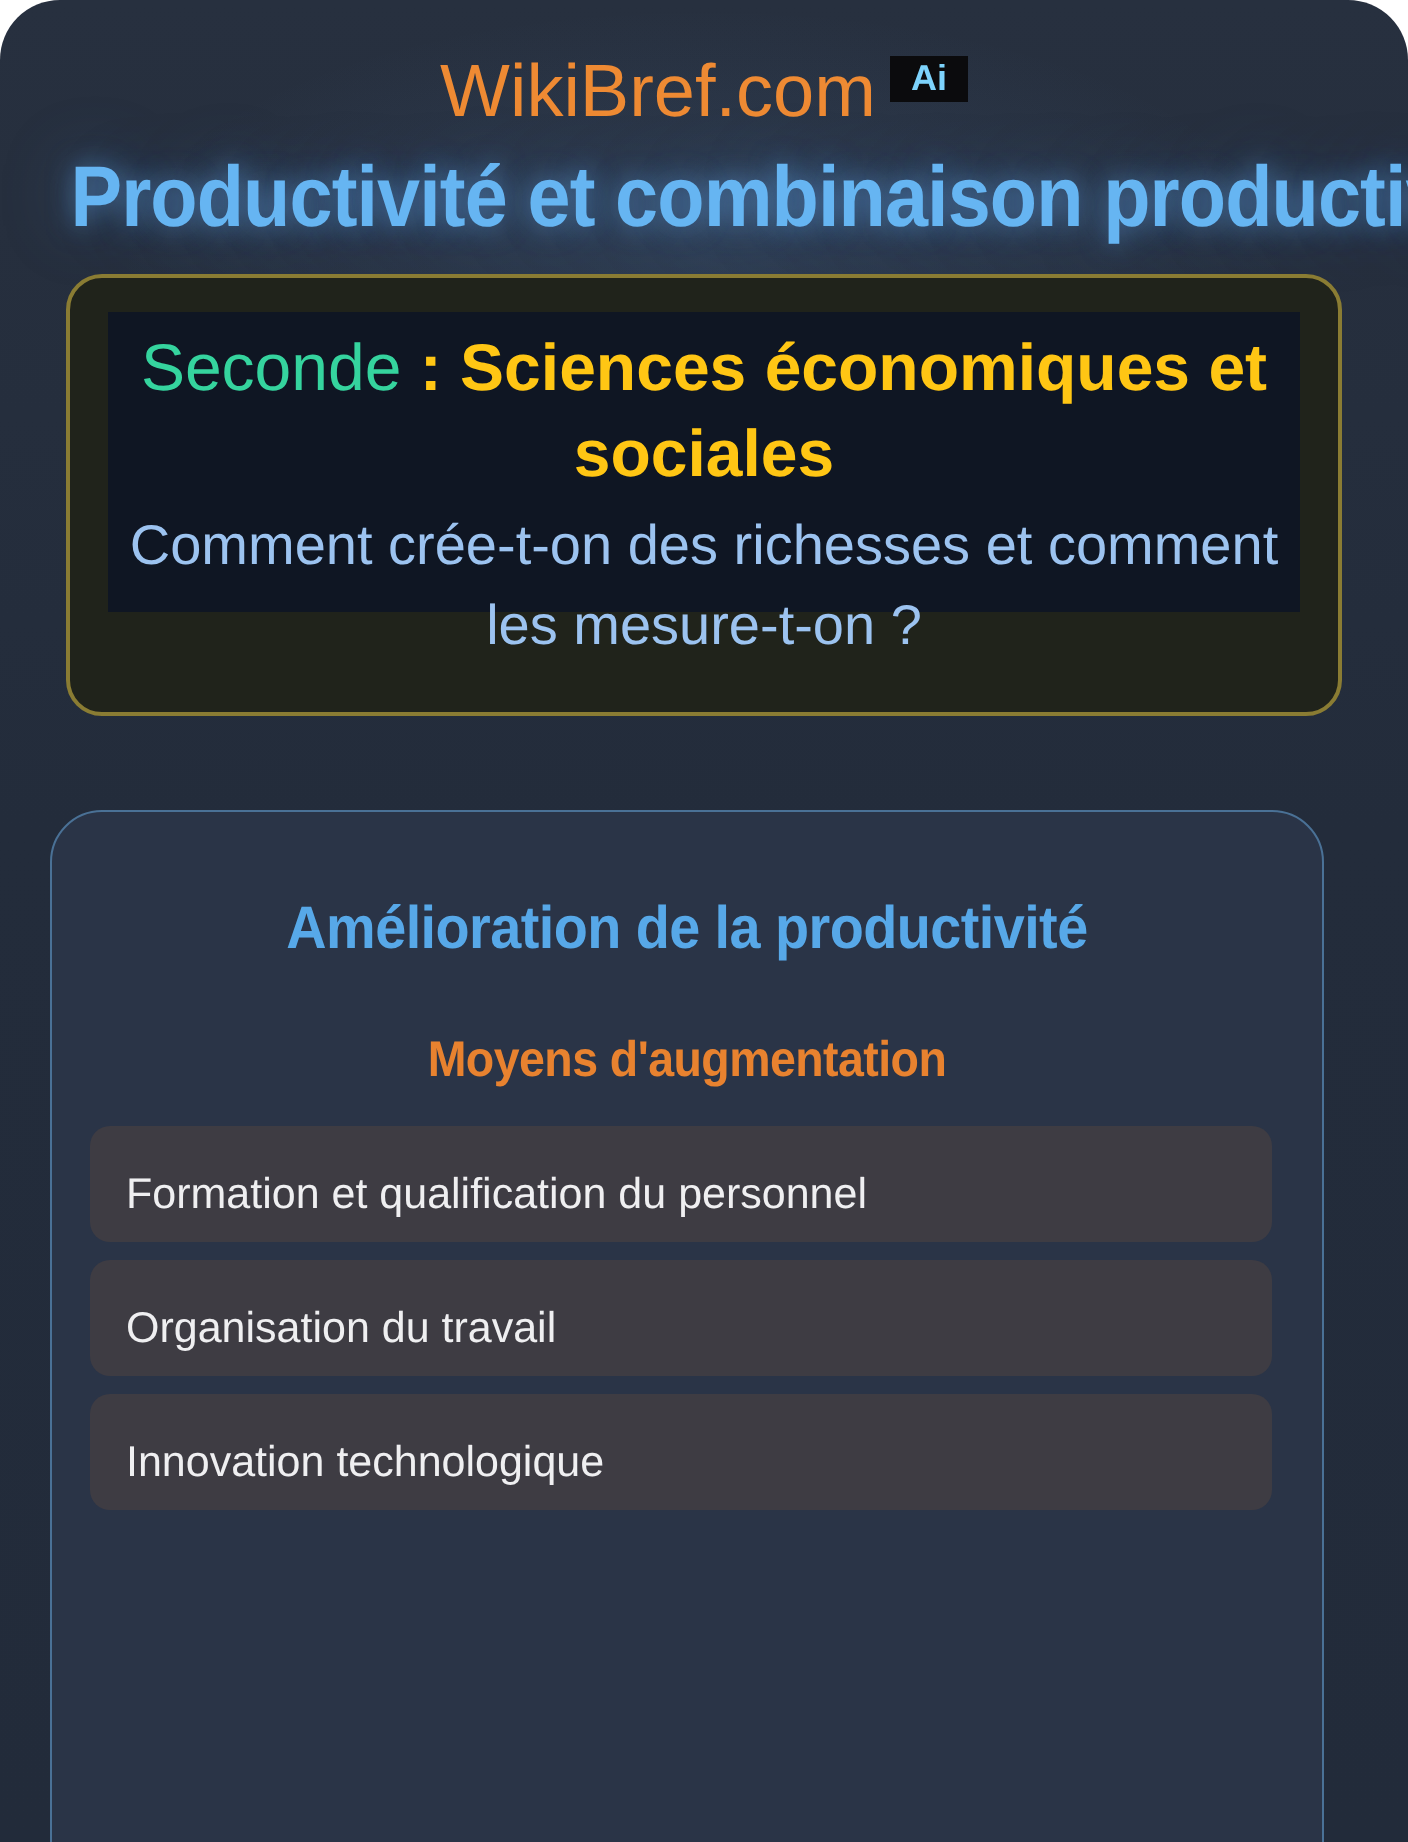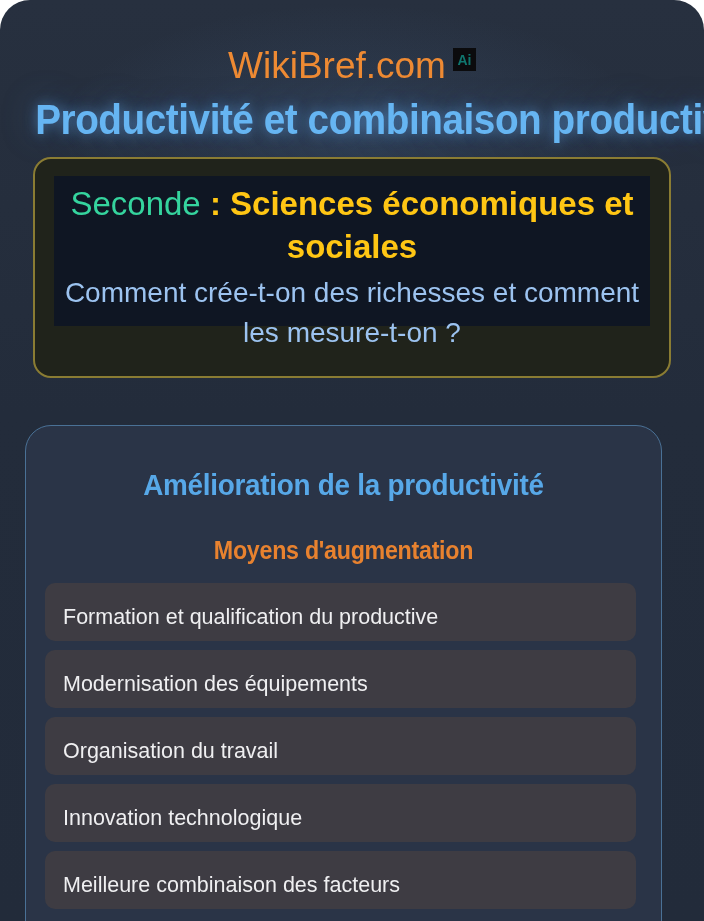--- a/index.html
+++ b/index.html
@@ -5,24 +5,24 @@
   html,body{margin:0;padding:0;background:#ffffff;}
   body{width:704px;height:921px;overflow:hidden;font-family:"Liberation Sans",sans-serif;}
   .page{
     position:relative;width:704px;height:921px;box-sizing:border-box;
     border-radius:30px 30px 0 0;overflow:hidden;
     background:
       radial-gradient(ellipse 420px 180px at 50% 130px, rgba(110,165,230,0.12), rgba(110,165,230,0) 70%),
       linear-gradient(180deg,#27303F 0%,#232C3B 45%,#222B3A 100%);
   }
   
-  .site-row{display:flex;justify-content:center;align-items:flex-start;padding-top:46px;}
+  .site-row{display:flex;justify-content:center;align-items:flex-start;padding-top:26px;}
   .site-name{font-size:37px;color:#EE8A33;line-height:1.1;}
   .ai-badge{display:inline-flex;align-items:center;justify-content:center;
-    width:23px;height:23px;background:#0B0B0D;color:#0f766e;font-size:14px;font-weight:700;
+    width:39px;height:23px;background:#0B0B0D;color:#7dd3fc;font-size:18px;font-weight:700;
     margin-left:7px;margin-top:2px;}
   .main-title{
     margin:8px 0 0;text-align:center;white-space:nowrap;
     font-size:43px;font-weight:700;letter-spacing:-0.5px;color:#66B5F2;
     transform:scaleX(0.9);transform-origin:50% 50%;
     text-shadow:0 0 14px rgba(100,170,240,0.55),0 0 38px rgba(100,170,240,0.35);
   }
   
   .chapter-box{
     position:relative;margin:13px 33px 0;box-sizing:border-box;
@@ -82,30 +82,24 @@
       </div>
       <div class="chapter-question">Comment crée-t-on des richesses et comment les mesure-t-on ?</div>
     </div>
   </div>
 
   <div class="card">
     <h2 class="card-title">Amélioration de la productivité</h2>
     <h3 class="card-subtitle">Moyens d'augmentation</h3>
     <div class="items">
         <div class="item">
-        <span>Formation et qualification du productive</span>
-      </div>
-        <div class="item">
-        <span>Modernisation des équipements</span>
+        <span>Formation et qualification du personnel</span>
       </div>
         <div class="item">
         <span>Organisation du travail</span>
       </div>
         <div class="item">
         <span>Innovation technologique</span>
       </div>
-        <div class="item">
-        <span>Meilleure combinaison des facteurs</span>
-      </div>
       </div>
   </div>
 
 </div>
 
 </body></html>

